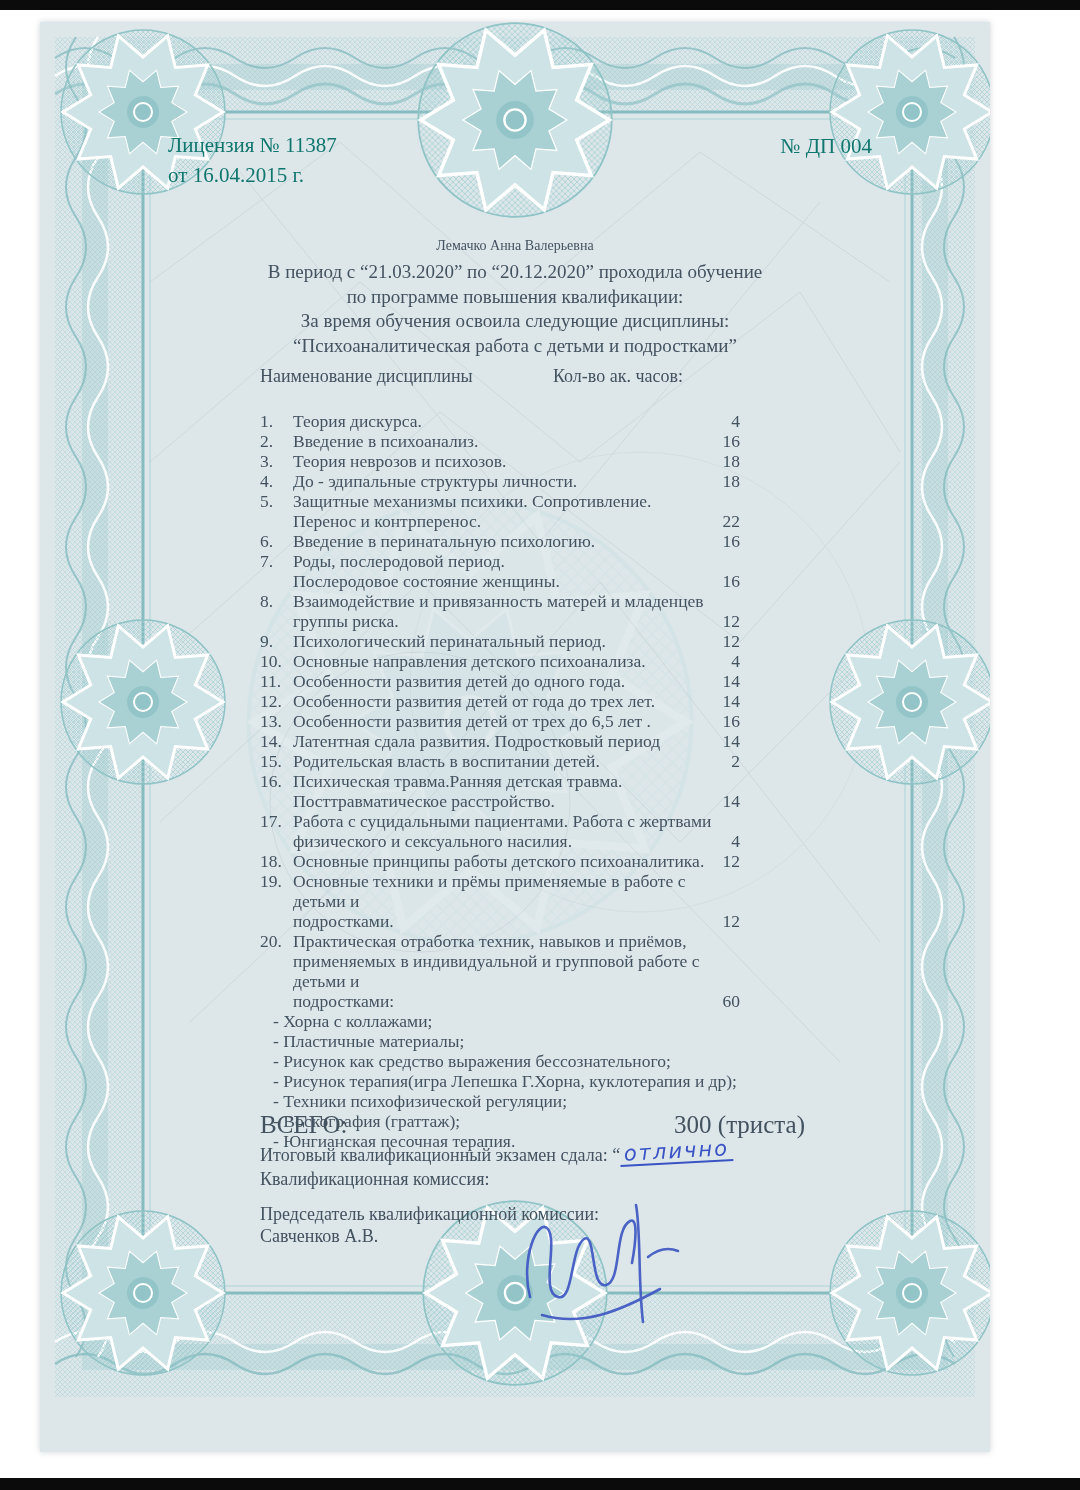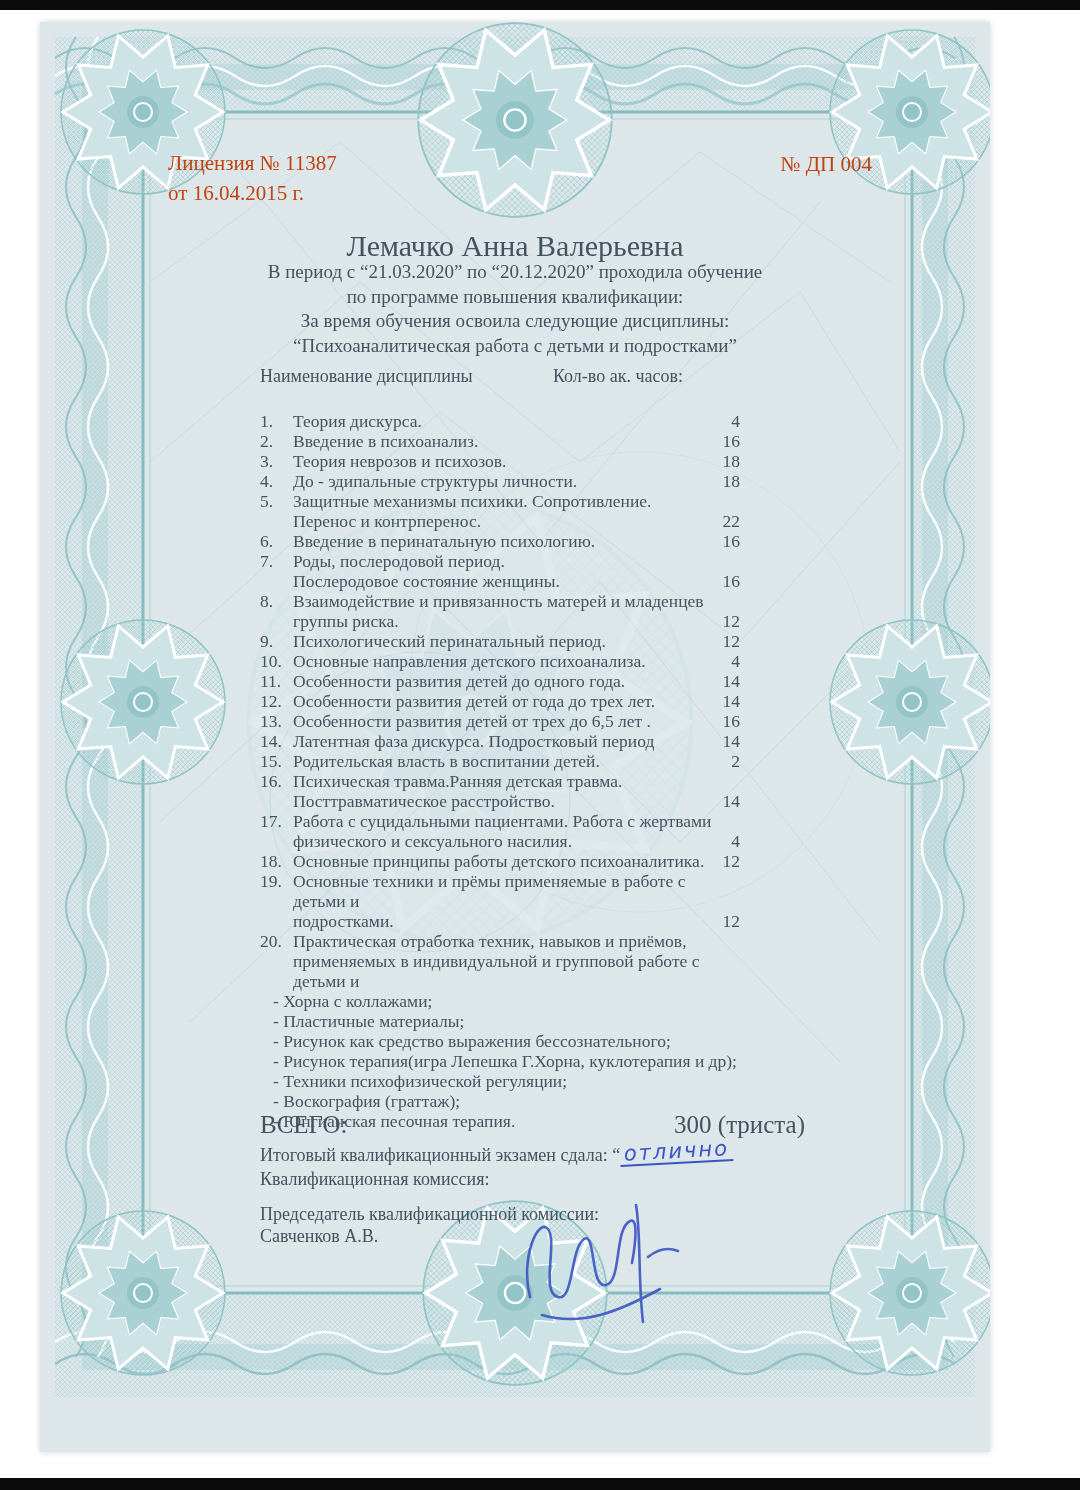--- a/index.html
+++ b/index.html
@@ -9,26 +9,26 @@
   }
   .scan-bar{position:absolute;left:0;width:1080px;height:10px;background:#0b0b0b;}
   .scan-bar.top{top:0;}
   .scan-bar.bottom{top:1478px;height:12px;}
   .page{
     position:absolute;left:40px;top:22px;width:950px;height:1430px;
     background:#dde7ea;box-shadow:0 0 6px rgba(120,130,140,.35);
   }
   svg.deco{position:absolute;left:0;top:0;width:950px;height:1430px;}
   .abs{position:absolute;}
-  .red{color:#c2410c;margin-top:18px;}
+  .red{color:#0f766e;}
   .ink{color:#43525f;}
   .license{left:128px;top:108px;font-size:21px;line-height:30px;}
   .docnum{left:612px;top:112px;width:220px;text-align:right;font-size:21px;}
   .head{left:85px;top:210px;width:780px;text-align:center;}
-  .head .name{font-size:30px;line-height:28px;}
+  .head .name{font-size:14px;line-height:28px;}
   .head .h-line{font-size:19px;line-height:24.5px;}
   .cols{left:220px;top:344px;width:480px;font-size:18px;}
   .cols .c2{position:absolute;left:293px;top:0;}
   .list{left:220px;top:389px;width:480px;font-size:17.5px;line-height:20px;}
   .line{position:relative;padding-left:33px;min-height:20px;}
   .line .num{position:absolute;left:0;top:0;}
   .line .hours{position:absolute;right:0;top:0;}
   .line.extra{padding-left:13px;}
   .total-row{left:220px;top:1089px;width:545px;font-size:25px;}
   .total-row .val{position:absolute;right:0;top:0;}
@@ -129,31 +129,32 @@
       <div class="line"><span class="num">6.</span><span>Введение в перинатальную психологию.</span><span class="hours">16</span></div>
       <div class="line"><span class="num">7.</span><span>Роды, послеродовой период.</span></div>
       <div class="line"><span>Послеродовое состояние женщины.</span><span class="hours">16</span></div>
       <div class="line"><span class="num">8.</span><span>Взаимодействие и привязанность матерей и младенцев</span></div>
       <div class="line"><span>группы риска.</span><span class="hours">12</span></div>
       <div class="line"><span class="num">9.</span><span>Психологический перинатальный период.</span><span class="hours">12</span></div>
       <div class="line"><span class="num">10.</span><span>Основные направления детского психоанализа.</span><span class="hours">4</span></div>
       <div class="line"><span class="num">11.</span><span>Особенности развития детей до одного года.</span><span class="hours">14</span></div>
       <div class="line"><span class="num">12.</span><span>Особенности развития детей от года до трех лет.</span><span class="hours">14</span></div>
       <div class="line"><span class="num">13.</span><span>Особенности развития детей от трех до 6,5 лет .</span><span class="hours">16</span></div>
-      <div class="line"><span class="num">14.</span><span>Латентная фаза дискурса. Подростковый период</span><span class="hours">14</span></div>
+      <div class="line"><span class="num">14.</span><span>Латентная сдала развития. Подростковый период</span><span class="hours">14</span></div>
       <div class="line"><span class="num">15.</span><span>Родительская власть в воспитании детей.</span><span class="hours">2</span></div>
       <div class="line"><span class="num">16.</span><span>Психическая травма.Ранняя детская травма.</span></div>
       <div class="line"><span>Посттравматическое расстройство.</span><span class="hours">14</span></div>
       <div class="line"><span class="num">17.</span><span>Работа с суцидальными пациентами. Работа с жертвами</span></div>
       <div class="line"><span>физического и сексуального насилия.</span><span class="hours">4</span></div>
       <div class="line"><span class="num">18.</span><span>Основные принципы работы детского психоаналитика.</span><span class="hours">12</span></div>
       <div class="line"><span class="num">19.</span><span>Основные техники и прёмы применяемые в работе с детьми и</span></div>
       <div class="line"><span>подростками.</span><span class="hours">12</span></div>
       <div class="line"><span class="num">20.</span><span>Практическая отработка техник, навыков и приёмов,</span></div>
       <div class="line"><span>применяемых в индивидуальной и групповой работе с детьми и</span></div>
+      <div class="line"><span>подростками:</span><span class="hours">60</span></div>
       <div class="line extra">- Хорна с коллажами;</div>
       <div class="line extra">- Пластичные материалы;</div>
       <div class="line extra">- Рисунок как средство выражения бессознательного;</div>
       <div class="line extra">- Рисунок терапия(игра Лепешка Г.Хорна, куклотерапия и др);</div>
       <div class="line extra">- Техники психофизической регуляции;</div>
       <div class="line extra">- Воскография (граттаж);</div>
       <div class="line extra">- Юнгианская песочная терапия.</div>
     </div>
 
   <div class="abs total-row ink">

